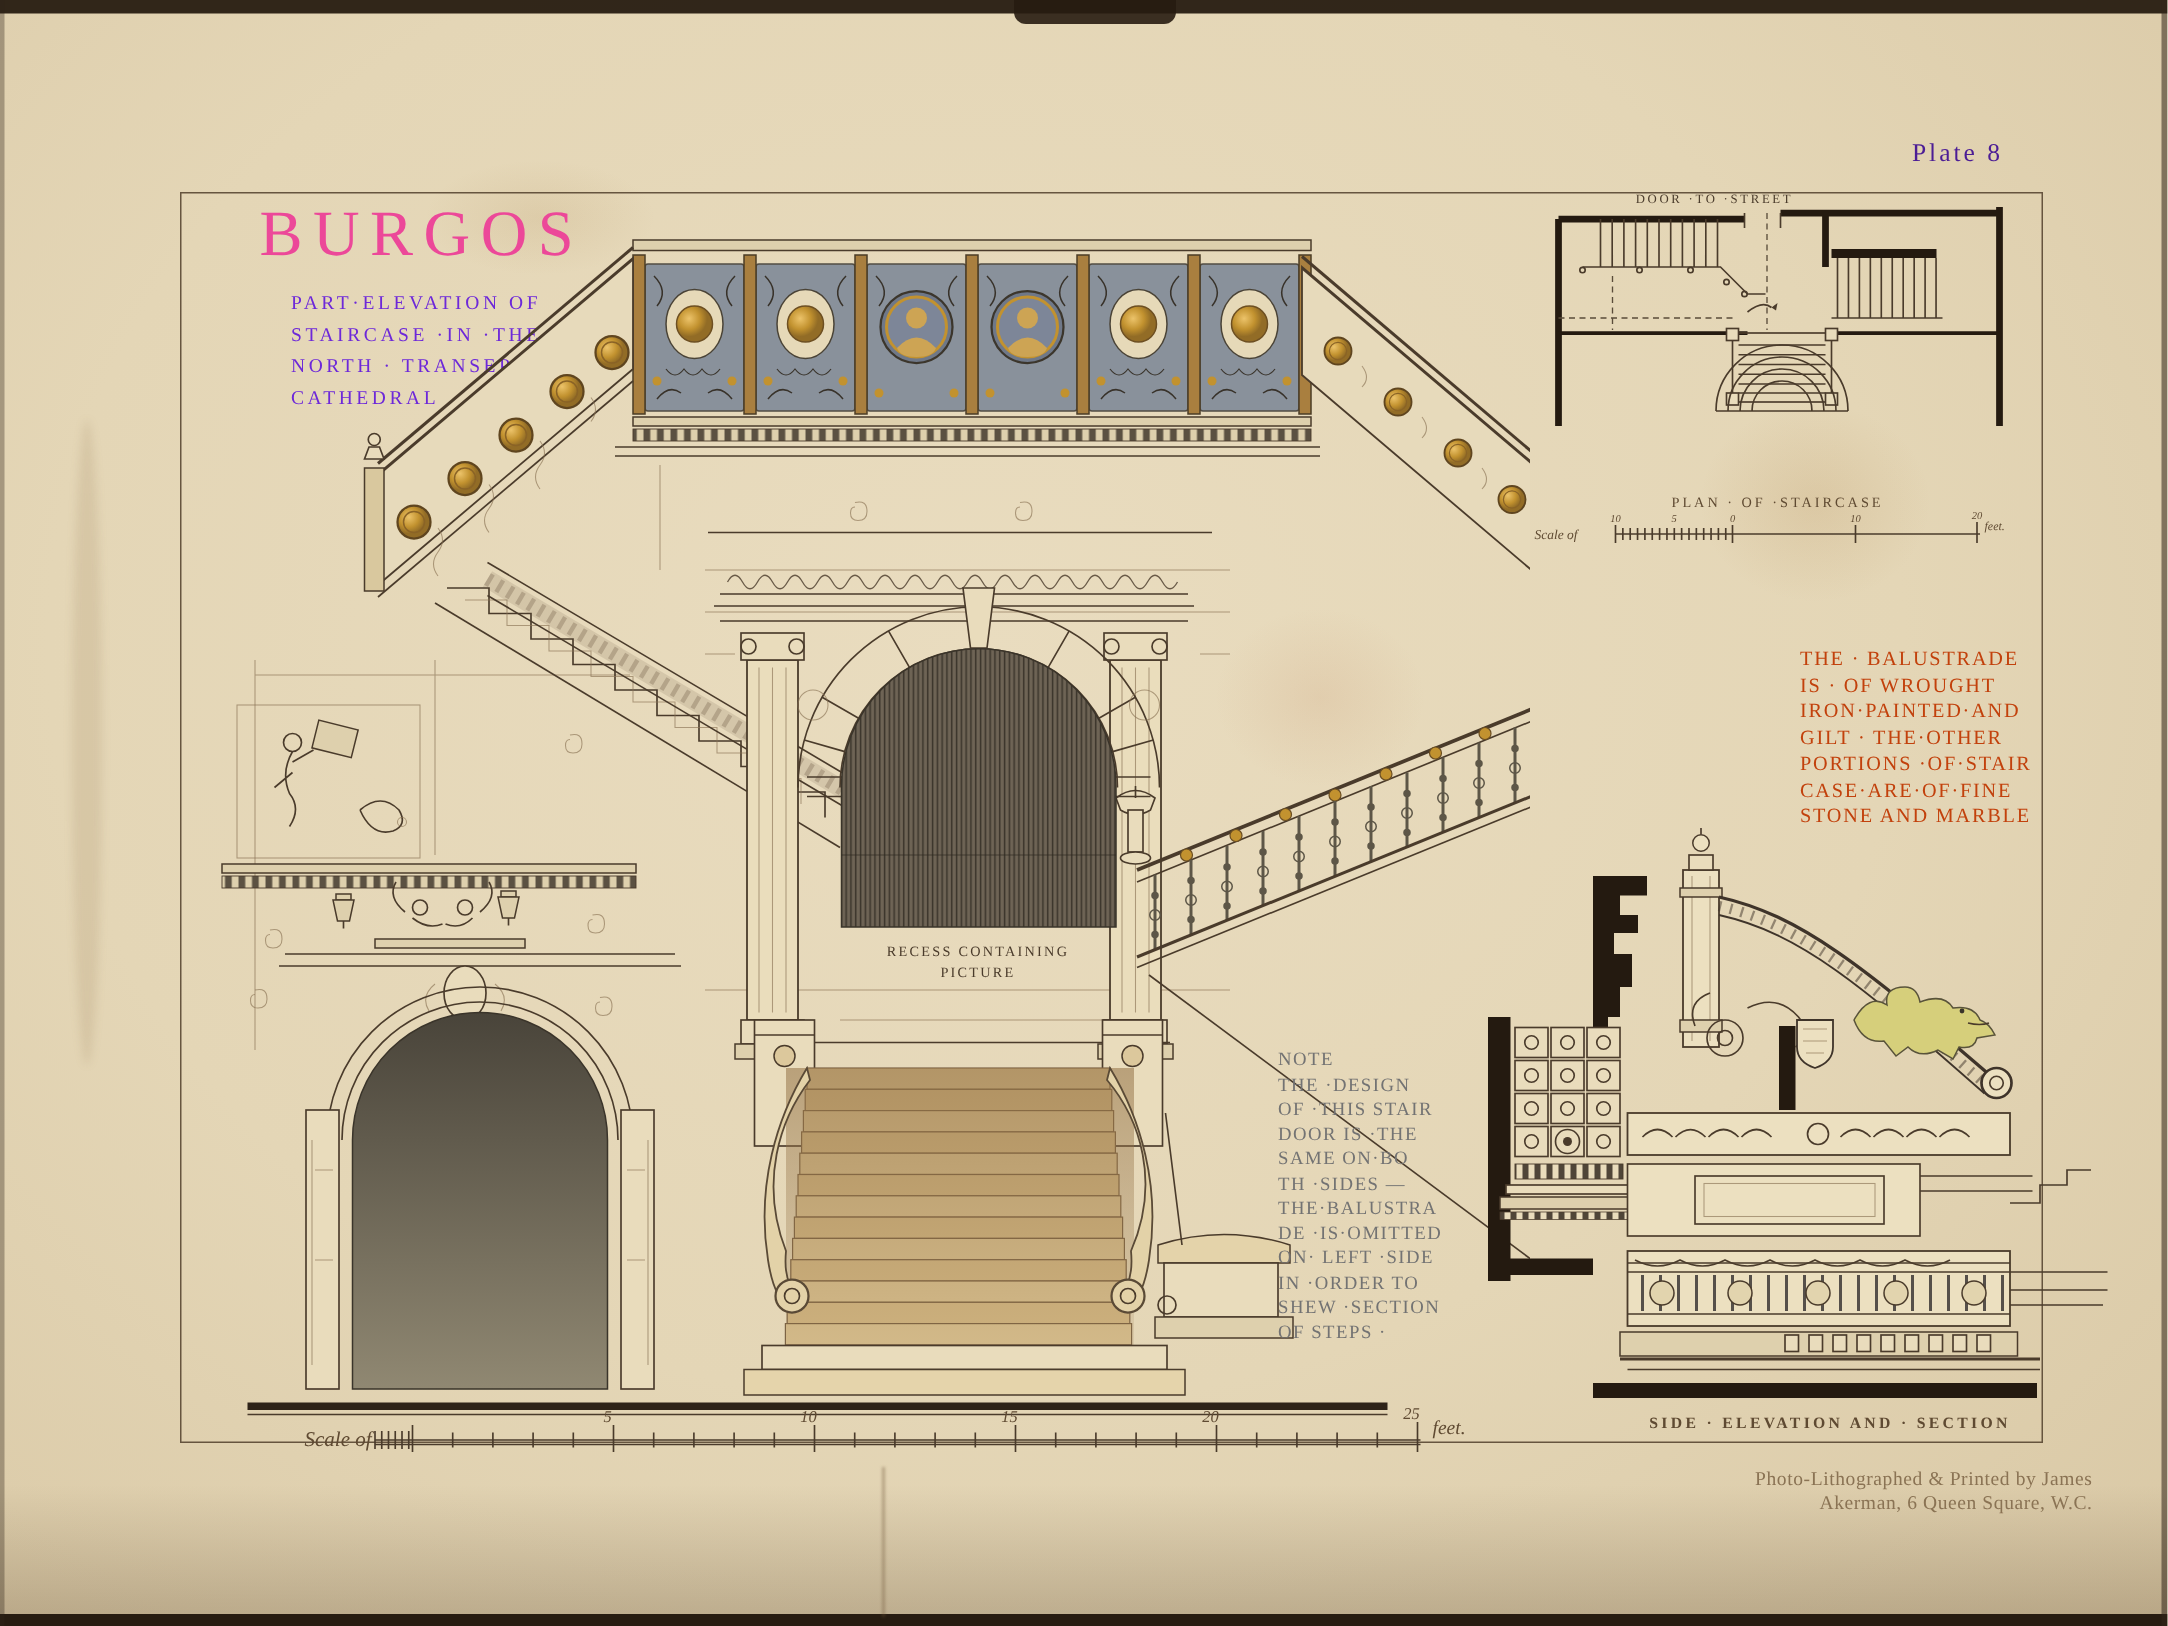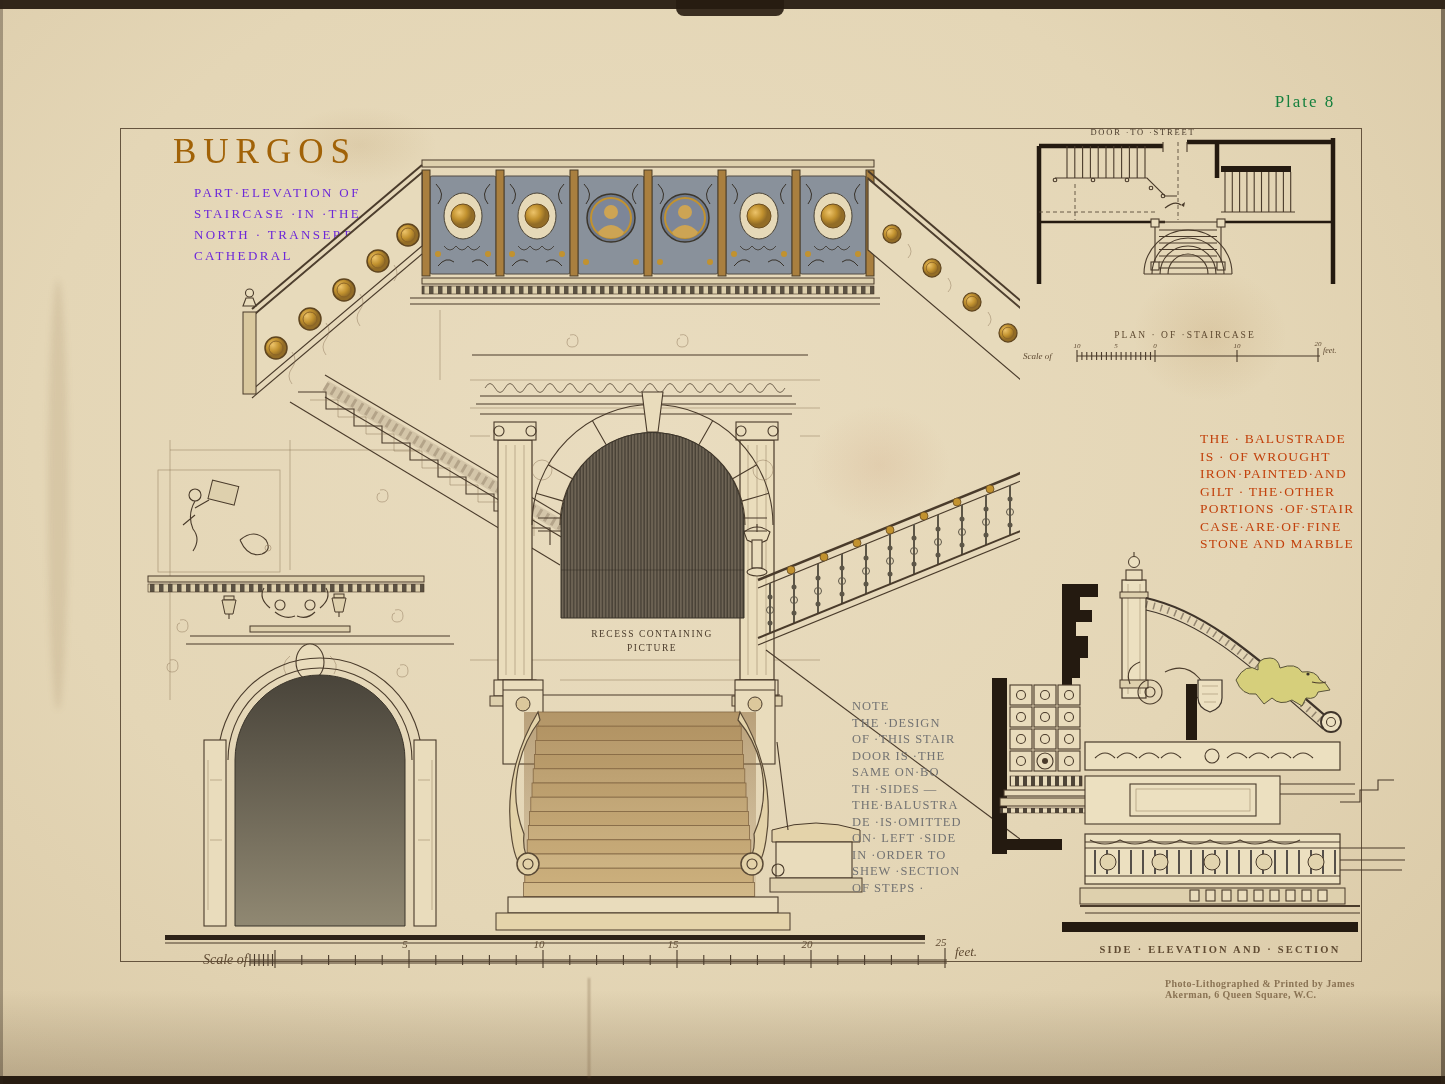--- a/index.html
+++ b/index.html
@@ -2,27 +2,27 @@
 <html><head>
 <meta charset="utf-8">
 <style>
   html,body{margin:0;padding:0;}
   body{width:1445px;height:1084px;position:relative;overflow:hidden;
        background:radial-gradient(ellipse at 45% 40%, #e9dcbf 0%, #e4d6b6 55%, #d9c8a5 100%);
        font-family:"Liberation Serif", serif;}
   .abs{position:absolute;}
   .edge{background:#271c11;}
   .frame{border:1.5px solid rgba(80,62,42,.85);}
-  .plate-label{font-size:17px;letter-spacing:2px;color:#15803d;}
-  .main-title{font-size:35px;letter-spacing:7px;color:#a16207;}
+  .plate-label{font-size:17px;letter-spacing:2px;color:#4c1d95;}
+  .main-title{font-size:43px;letter-spacing:7px;color:#ec4899;}
   .sub-title div{font-size:13px;letter-spacing:2.4px;line-height:21px;color:#6d28d9;margin-left:21px;}
   .note-block div{font-size:13.5px;letter-spacing:1.2px;line-height:17.5px;color:#c2410c;}
   .note2-block div{font-size:12.5px;letter-spacing:1px;line-height:16.5px;color:#737373;}
   .caption{font-size:10.5px;letter-spacing:2.2px;color:#5f4a32;text-align:center;font-weight:bold;}
-  .credit{font-size:10px;letter-spacing:.4px;color:#8a7354;text-align:left;font-weight:bold;}
+  .credit{font-size:13px;letter-spacing:.4px;color:#8a7354;text-align:right;}
   .stain{border-radius:50%;pointer-events:none;}
   svg text{font-family:"Liberation Serif",serif;}
   .ln{stroke:#4a3b2b;stroke-width:1.1;fill:none;}
   .ln2{stroke:#4a3b2b;stroke-width:2;fill:none;}
   .fil{fill:#e9dcbc;stroke:#4a3b2b;stroke-width:1.1;}
   .fil2{fill:#ded0ad;stroke:#4a3b2b;stroke-width:1;}
   .thin{stroke:#8a7355;stroke-width:.7;fill:none;opacity:.65;}
   .gold{fill:#c2922f;stroke:#6b4e22;stroke-width:.8;}
   .poche{fill:#241a10;stroke:none;}
   .dash{stroke:#5a4c3a;stroke-width:.9;fill:none;stroke-dasharray:4 3;}

